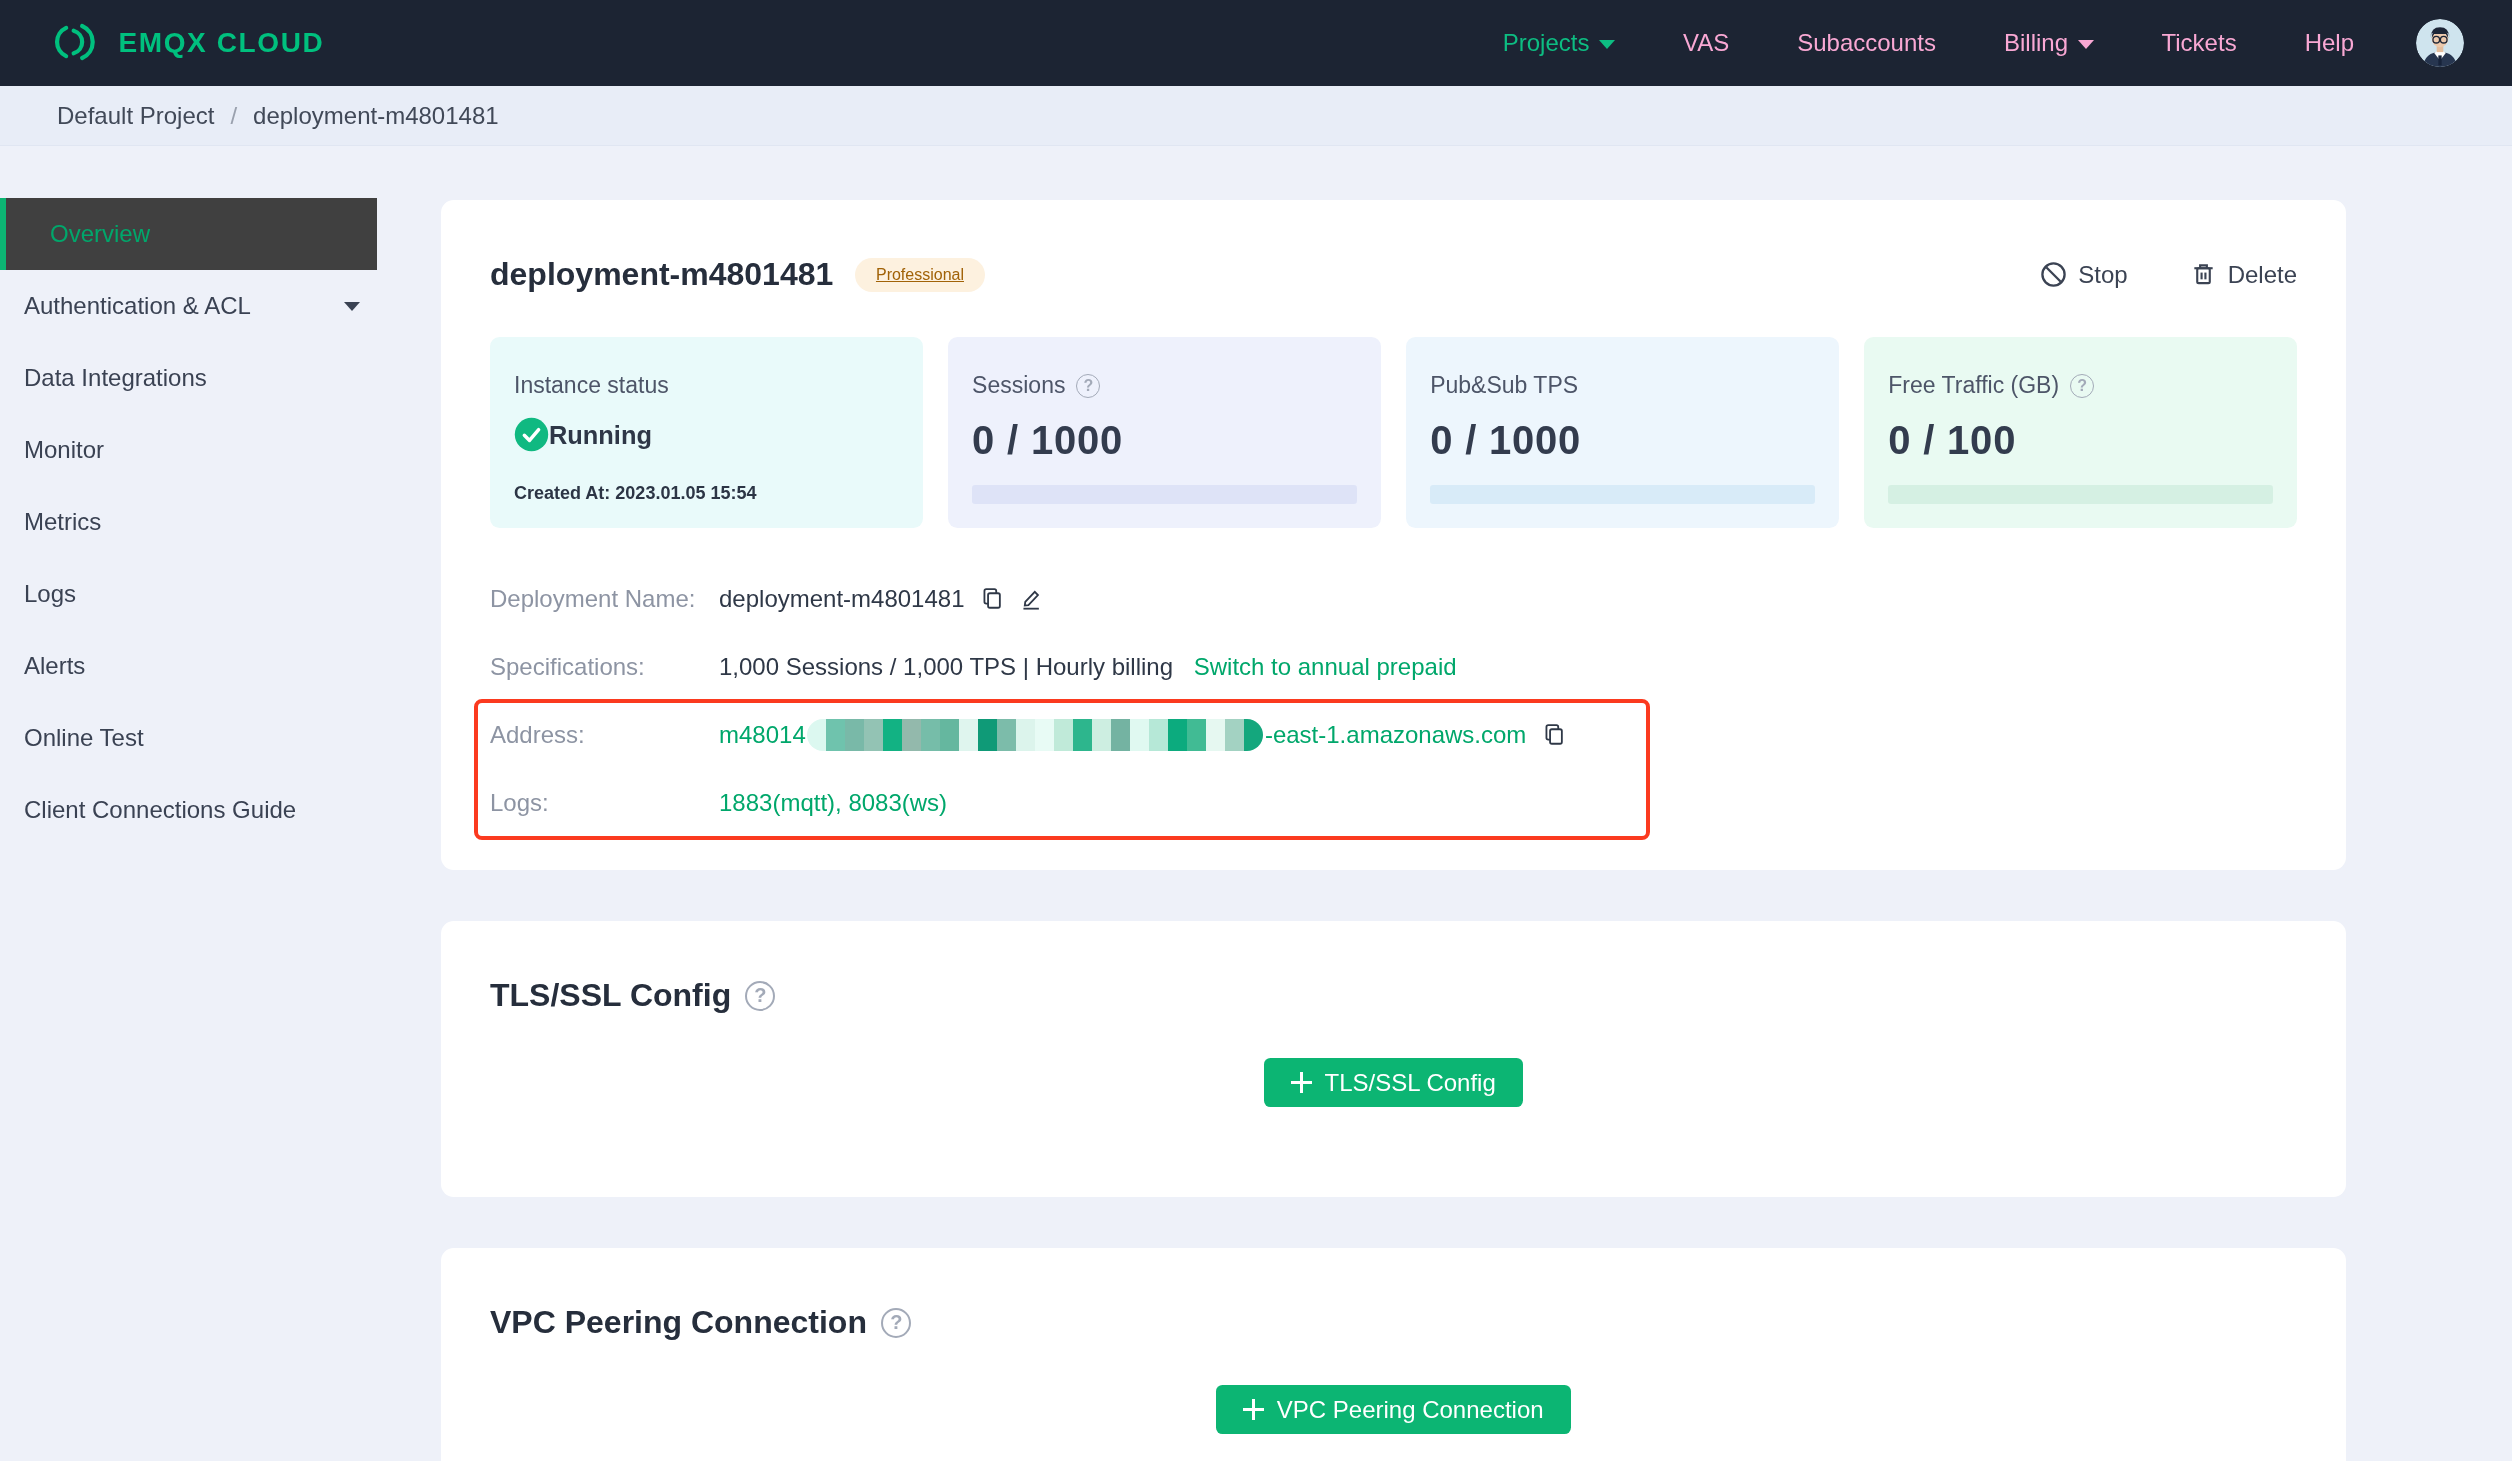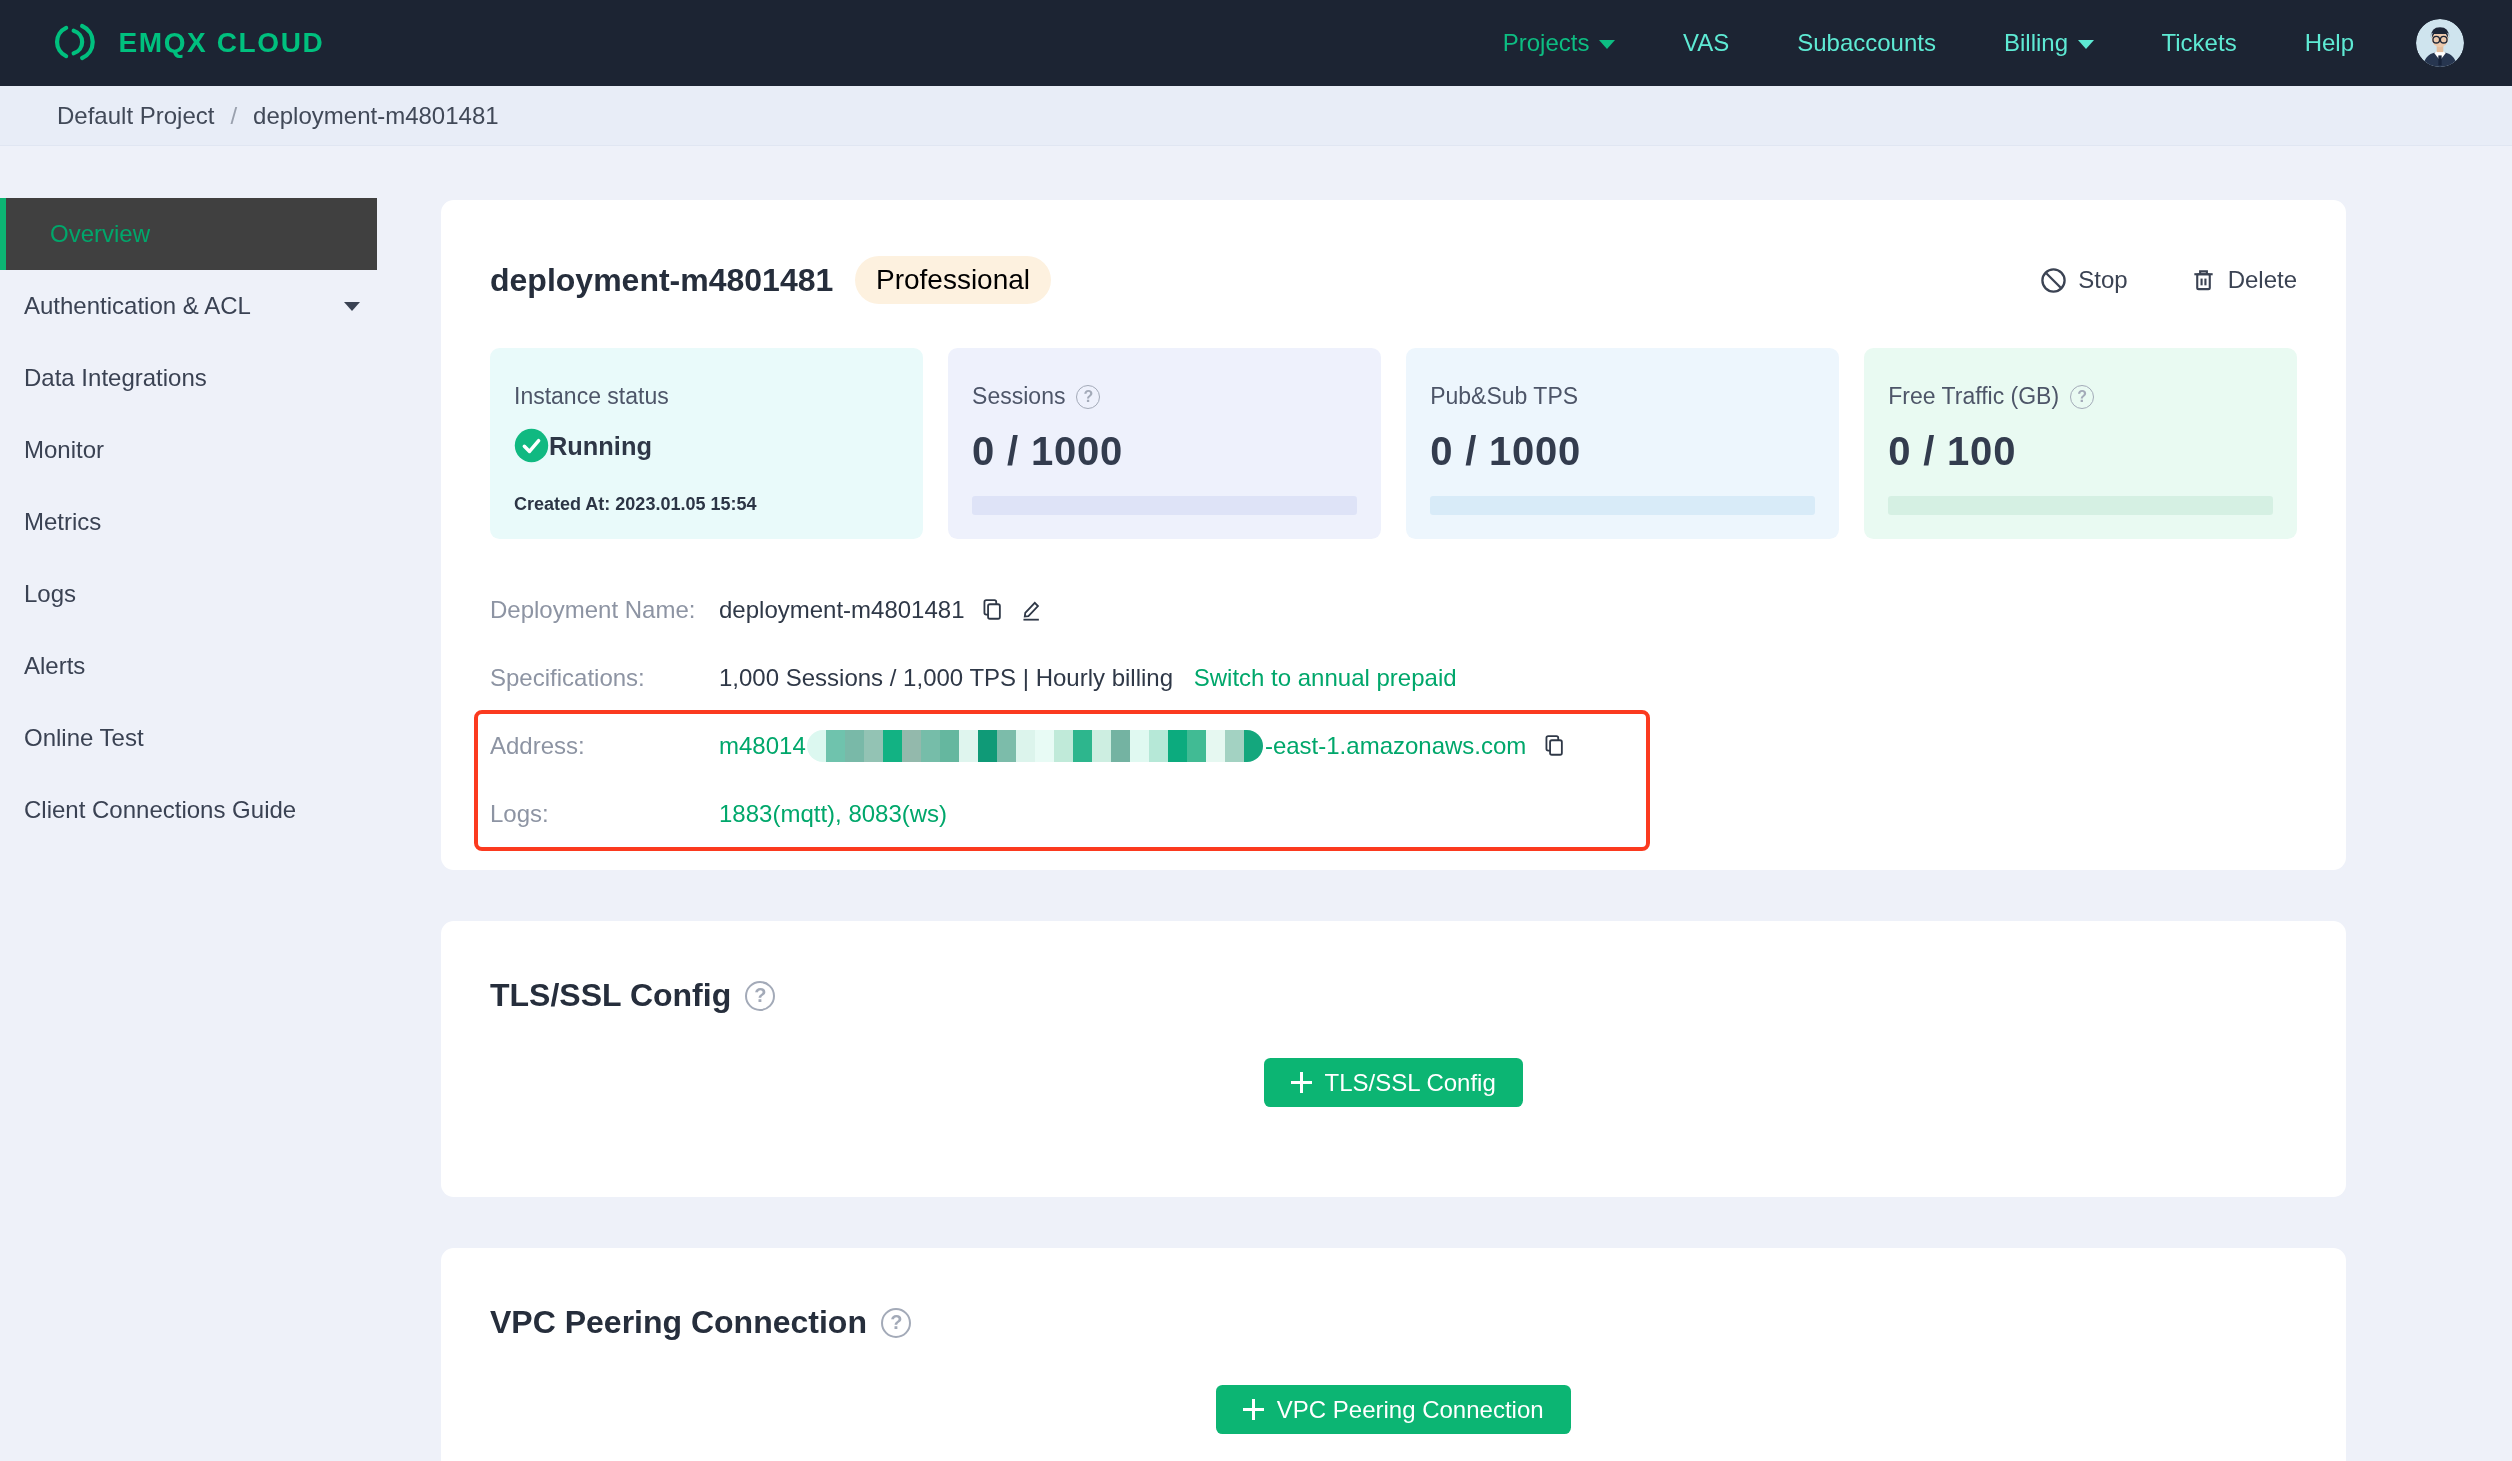--- a/index.html
+++ b/index.html
@@ -4,21 +4,21 @@
 <style>
   * { margin:0; padding:0; box-sizing:border-box; }
   html,body { width:2512px; height:1462px; overflow:hidden; background:#eef1f9;
     font-family:"Liberation Sans", sans-serif; color:#343c4c; }
 
   
   .navbar { height:86px; background:#1c2433; display:flex; align-items:center; padding:0 48px 0 52px; }
   .brand { display:flex; align-items:center; gap:17.5px; }
   .brand-name { color:#00c07e; font-size:28px; font-weight:700; letter-spacing:1.6px; }
   .nav-items { margin-left:auto; display:flex; align-items:center; gap:68px; }
-  .nav-item { color:#5eead4; font-size:24px; display:flex; align-items:center; gap:9.5px; cursor:pointer; }
+  .nav-item { color:#f9a8d4; font-size:24px; display:flex; align-items:center; gap:9.5px; cursor:pointer; }
   .nav-item.active { color:#0dbd82; }
   .caret-down { width:0; height:0; border-left:8px solid transparent; border-right:8px solid transparent;
     border-top:9.5px solid currentColor; display:inline-block; margin-top:3.2px; }
   .avatar { width:48px; height:48px; border-radius:50%; overflow:hidden; margin-left:62px; flex-shrink:0; cursor:pointer; }
 
   
   .breadcrumb { height:60px; background:#e8edf7; border-bottom:0.8px solid #e0e6f2;
     display:flex; align-items:center; padding-left:57px; font-size:24px; color:#414958; }
   .crumb-sep { margin:0 16px; color:#9aa1ae; }
 
@@ -31,22 +31,22 @@
   .side-caret { margin-left:auto; width:0; height:0; border-left:8px solid transparent;
     border-right:8px solid transparent; border-top:9.5px solid #3a4253; }
 
   .content { margin-left:64px; width:1905px; padding-top:54px; }
   .card { background:#ffffff; border-radius:12.7px; width:100%; }
 
   
   .overview-card { height:670px; padding:0 49px; }
   .card-head { display:flex; align-items:center; padding-top:56px; }
   .deploy-title { font-size:32px; font-weight:700; color:#262e3c; }
-  .plan-badge { margin-left:22px; background:#fdf1df; color:#000000; font-size:28px;
-    padding:8px 20.7px; border-radius:794px; }
+  .plan-badge { margin-left:22px; background:#fdf1df; color:#a16207; font-size:16px;
+    padding:8px 20.7px; border-radius:794px;text-decoration:underline; }
   .head-actions { margin-left:auto; display:flex; align-items:center; gap:62px;justify-content:center; }
   .action-btn { display:flex; align-items:center; gap:11px; font-size:24px; color:#3b4353; cursor:pointer; }
   .action-btn svg { display:block; }
 
   
   .stats-row { display:flex; gap:25.4px; margin-top:44px;justify-content:space-between; }
   .stat-card { flex:1; height:191px; border-radius:9.5px; padding:35px 24px 24px; display:flex; flex-direction:column; }
   .stat-card.instance { background:#e9fafa; }
   .stat-card.sessions { background:#eef1fc; }
   .stat-card.tps      { background:#edf6fd; }

